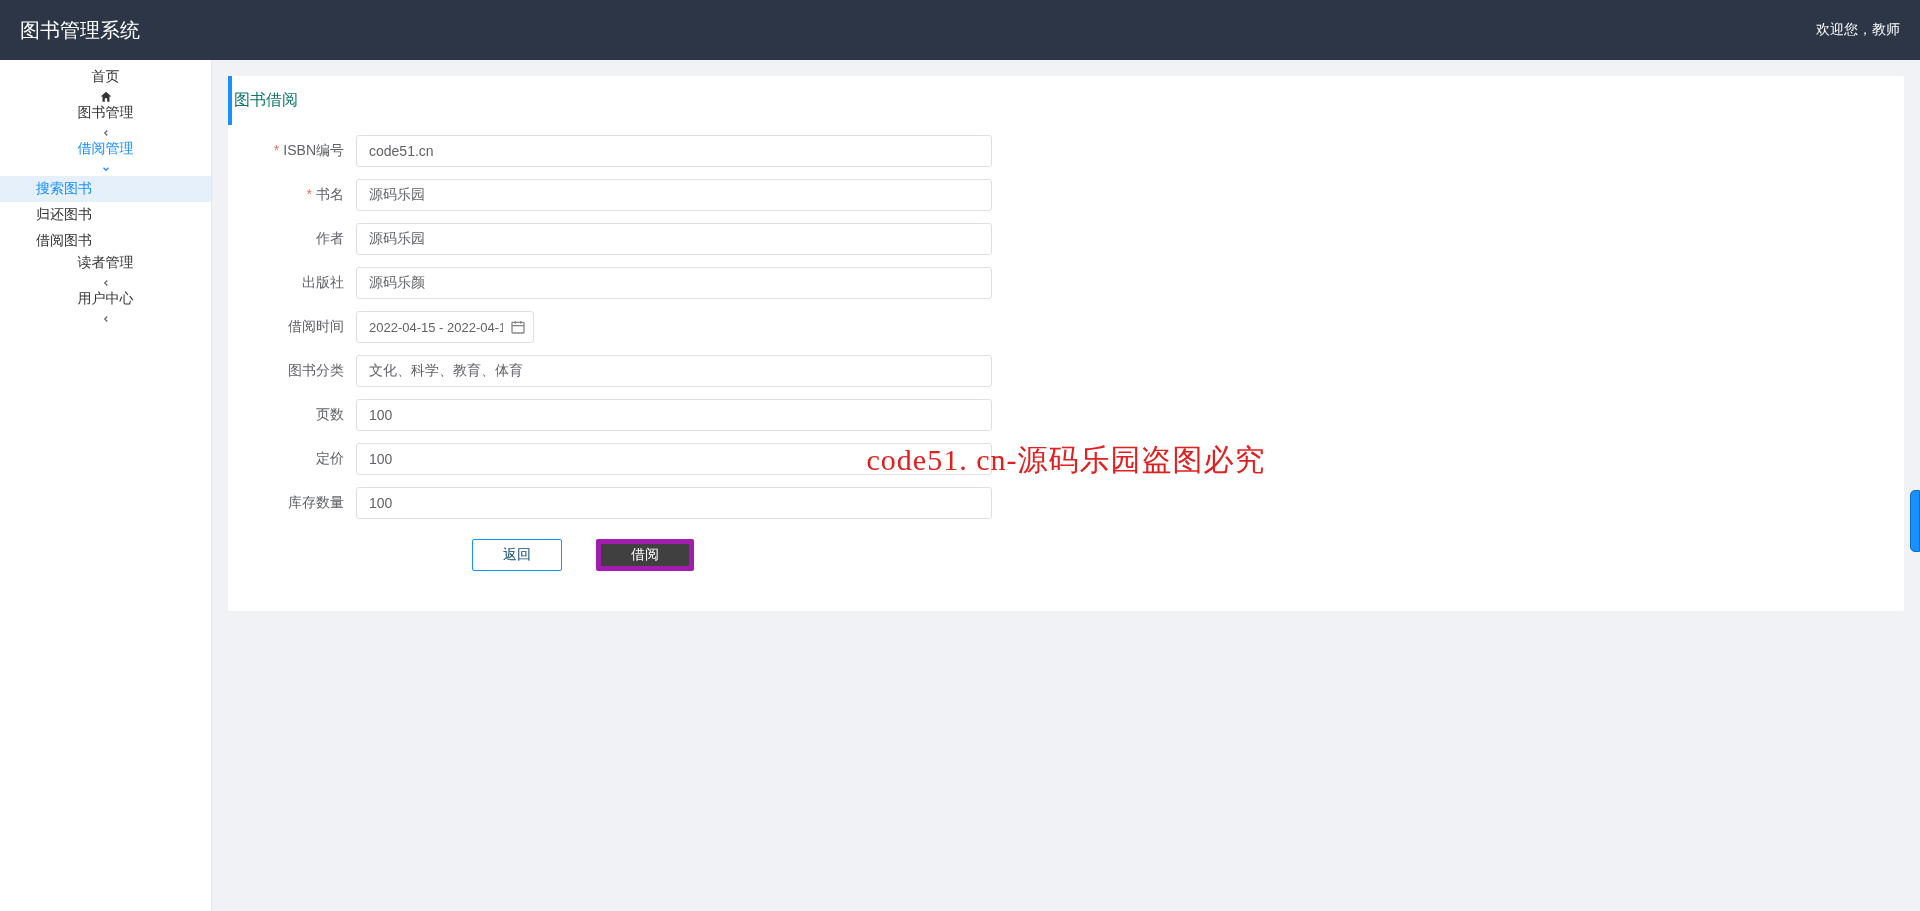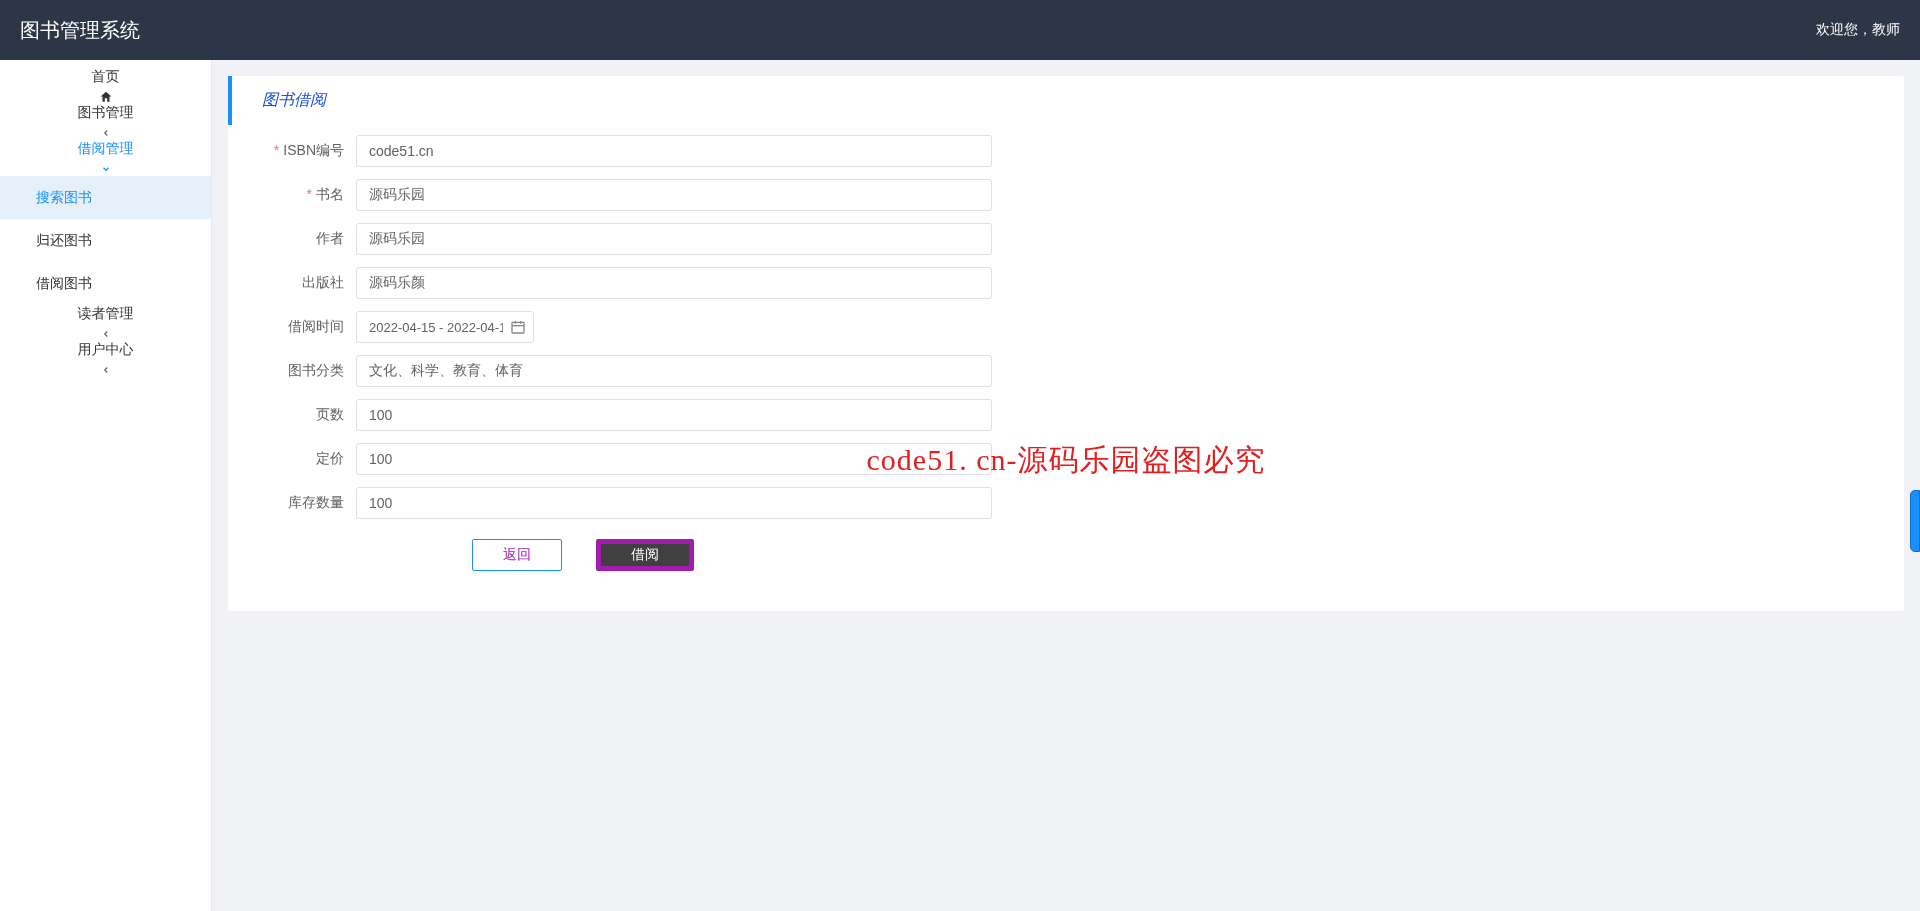--- a/index.html
+++ b/index.html
@@ -7,40 +7,40 @@
 
 .header { height: 60px; background: #2c3646; color: #fff; display: flex; align-items: center; justify-content: space-between; padding: 0 20px; }
 .header-title { font-size: 20px; font-weight: 500; }
 .header-right { font-size: 14px; color: #fff; }
 
 .layout { display: flex; height: calc(911px - 60px); }
 
 .sidebar { width: 212px; background: #fff; border-right: 1px solid #e8e8e8; padding-top: 8px; }
 .menu-item { height: 36px; display: flex; align-items: center; justify-content: space-between; padding: 0 20px; cursor: pointer; color: #333; flex-direction: column; }
 .menu-item.active { color: #1890ff; }
-.submenu-item { height: 43px; display: flex; align-items: center; padding-left: 36px; cursor: pointer; color: #333; }
+.submenu-item { height: 26px; display: flex; align-items: center; padding-left: 36px; cursor: pointer; color: #333; }
 .submenu-item.active { background: #e6f0fa; color: #1890ff; }
 .menu-icon { width: 14px; height: 14px; display: inline-flex; align-items: center; justify-content: center; }
 
 .content { flex: 1; padding: 16px; overflow: auto; position: relative; }
 .panel { background: #fff; border-radius: 2px; padding-bottom: 40px; }
-.panel-header { border-left: 4px solid #1890ff; padding: 14px 30px; font-size: 16px; color: #1d4ed8; font-style: italic; }
+.panel-header { border-left: 4px solid #1890ff; padding: 14px 2px; font-size: 16px; color: #0f766e; }
 
 .form { padding: 10px 16px 0 16px; }
 .form-row { display: flex; align-items: center; margin-bottom: 12px; }
 .form-label { width: 112px; text-align: right; padding-right: 12px; color: #606266; font-size: 14px; position: relative; }
 .form-label.required::before { content: "*"; color: #f56c6c; margin-right: 4px; }
 .form-input { width: 636px; height: 32px; border: 1px solid #dcdfe6; border-radius: 3px; padding: 4px 12px; font-size: 14px; color: #606266; outline: none; }
 .date-wrap { position: relative; display: inline-block; }
 .date-input { width: 178px; height: 32px; border: 1px solid #dcdfe6; border-radius: 3px; padding: 0 30px 0 12px; font-size: 13px; color: #606266; outline: none; }
 .date-icon { position: absolute; right: 8px; top: 50%; transform: translateY(-50%); color: #c0c4cc; }
 
 .form-actions { display: flex; gap: 34px; padding-left: 228px; margin-top: 20px; }
 .btn { height: 32px; padding: 0 30px; border-radius: 2px; font-size: 14px; cursor: pointer; display: inline-flex; align-items: center; justify-content: center; }
-.btn-default { background: #fff; border: 1px solid #1890ff; color: #a21caf; }
+.btn-default { background: #fff; border: 1px solid #1890ff; color: #0c4a6e; }
 .btn-primary { background: #404040; border: 5px solid #a21caf; color: #fff; }
 
 .watermark { position: absolute; left: 50%; top: 380px; transform: translateX(-50%); font-size: 30px; color: #e02020; font-family: "SimSun", serif; white-space: nowrap; pointer-events: none; z-index: 10; letter-spacing: 1px; }
 
 .scroll-indicator { position: fixed; right: 0; top: 490px; width: 10px; height: 62px; background: #1890ff; border-radius: 5px 0 0 5px; border: 1px solid #0f6fc6; }
 
 svg { display: block; }
 </style>
 </head>
 <body>

